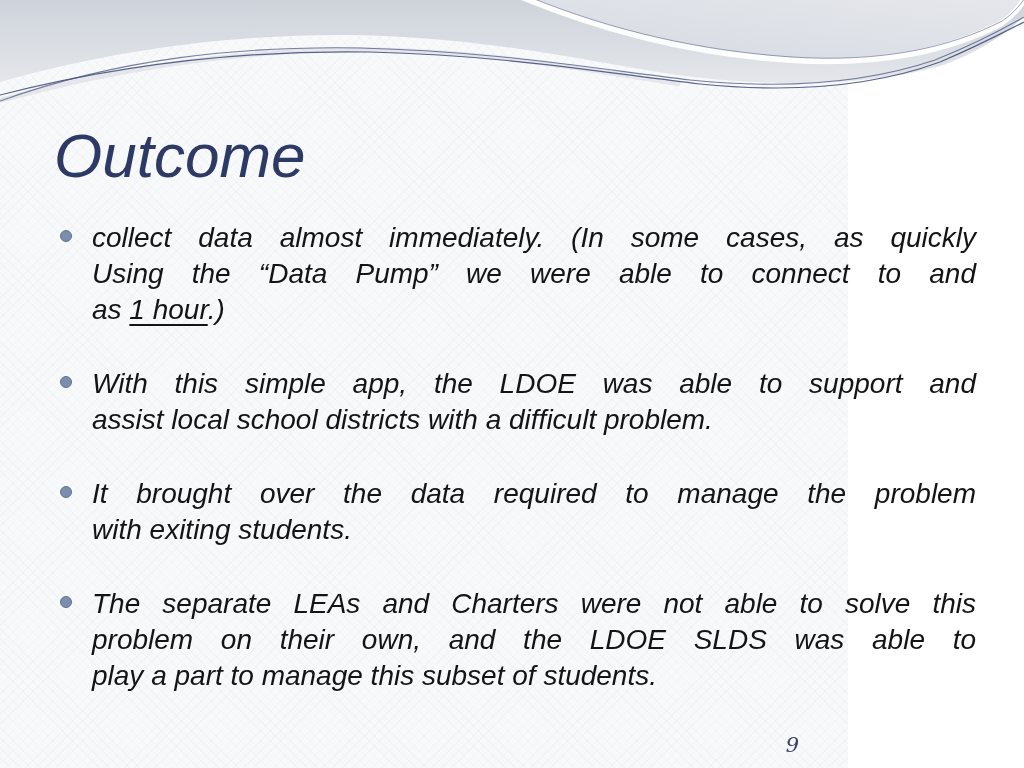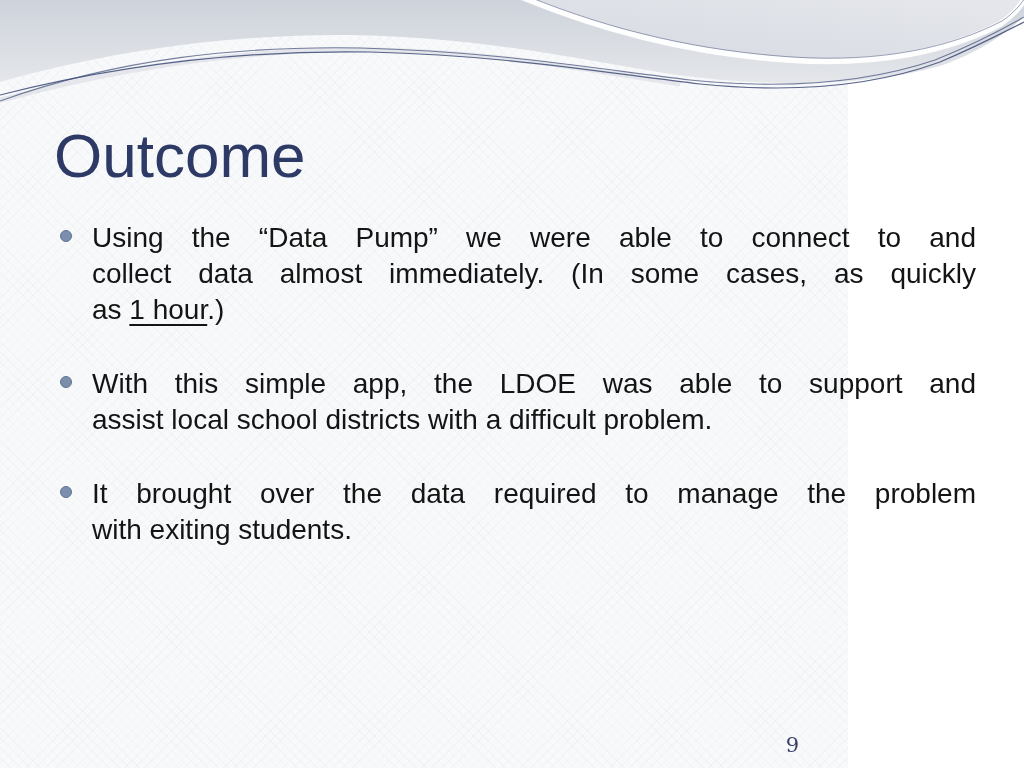--- a/index.html
+++ b/index.html
@@ -7,20 +7,21 @@
   body{
     font-family:"Liberation Sans","DejaVu Sans",sans-serif;
     overflow:hidden;
   }
   .slide{
     position:relative; width:848px; height:768px;
     background-color:#f8f9fa;
     background-image:
       repeating-linear-gradient(45deg,  rgba(125,135,158,0.045) 0 1px, transparent 1px 7px),
       repeating-linear-gradient(-45deg, rgba(125,135,158,0.045) 0 1px, transparent 1px 7px);
+    font-style: italic;
   }
   .header-svg{ position:absolute; top:0; left:0; display:block; }
   .slide-title{
     position:absolute; left:54px; top:122px;
     font-size:62px; line-height:1.1; font-weight:400;
     color:#2e3a66; letter-spacing:0;
   }
   .content{
     position:absolute; left:58px; top:220px; width:918px;
     list-style:none;
@@ -76,35 +77,41 @@
     <path d="M0,95 C130,62 250,50 370,52 C500,55 600,72 700,84 C800,94 880,84 940,62 C980,45 1008,30 1024,22" fill="none" stroke="#3e4c78" stroke-width="1.2" opacity="0.85"></path>
     <path d="M0,101 C120,58 240,46 360,48 C490,51 590,68 690,80 C790,90 870,82 935,60 C975,44 1005,28 1024,17" fill="none" stroke="#3e4c78" stroke-width="1.1" opacity="0.7"></path>
   </svg>
 
   <h1 class="slide-title">Outcome</h1>
 
   <ul class="content">
 
     <li class="bullet-item">
       <span class="bullet-dot"></span>
+      <div class="line just">collect data almost immediately. (In some cases, as quickly</div>
       <div class="line just">Using the “Data Pump” we were able to connect to and</div>
-      <div class="line just">collect data almost immediately. (In some cases, as quickly</div>
       <div class="line"><span>as </span><span class="underlined">1 hour</span><span>.)</span></div>
     </li>
 
     <li class="bullet-item">
       <span class="bullet-dot"></span>
       <div class="line just">With this simple app, the LDOE was able to support and</div>
       <div class="line">assist local school districts with a difficult problem.</div>
     </li>
 
     <li class="bullet-item">
       <span class="bullet-dot"></span>
       <div class="line just">It brought over the data required to manage the problem</div>
       <div class="line">with exiting students.</div>
     </li>
 
+    <li class="bullet-item">
+      <span class="bullet-dot"></span>
+      <div class="line just">The separate LEAs and Charters were not able to solve this</div>
+      <div class="line just">problem on their own, and the LDOE SLDS was able to</div>
+      <div class="line">play a part to manage this subset of students.</div>
+    </li>
 
   </ul>
 
   <div class="page-number">9</div>
 
 </div>
 
 </body></html>

